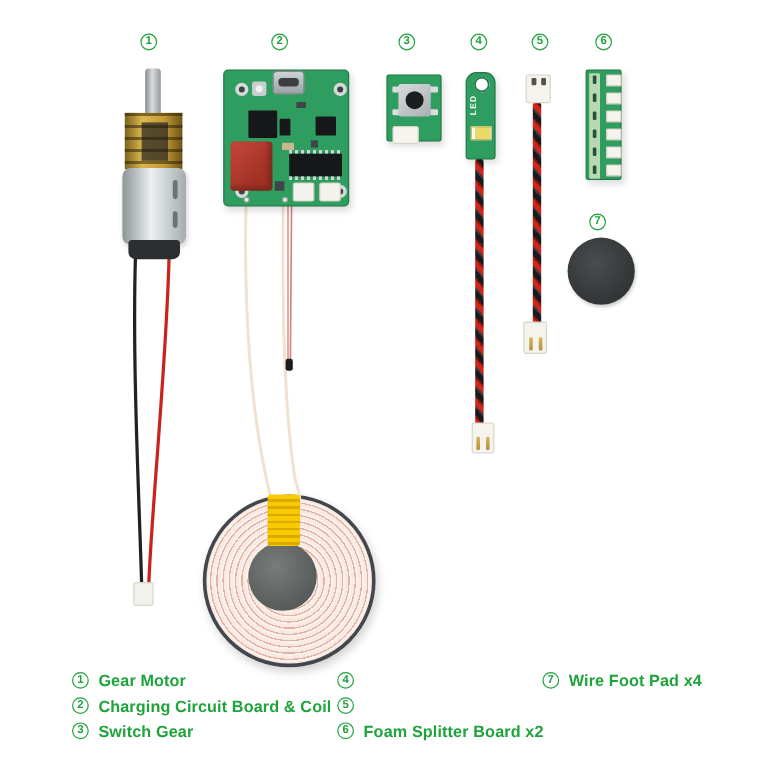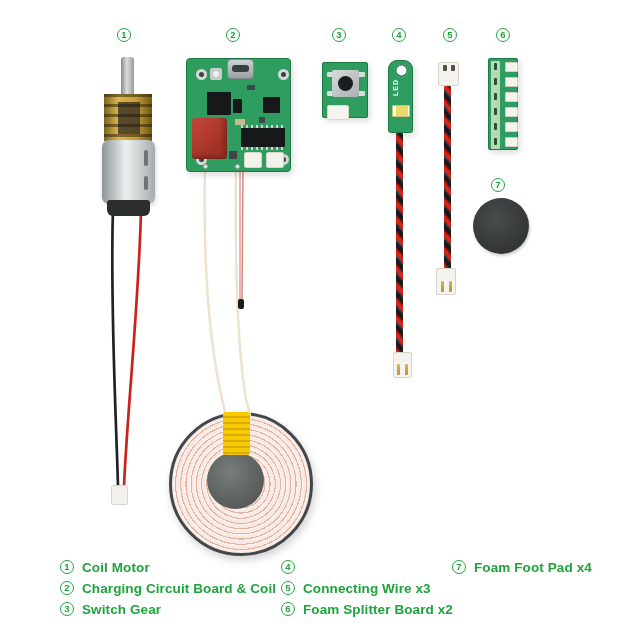--- a/index.html
+++ b/index.html
@@ -215,46 +215,45 @@
     <div class="smark" style="top:49px;"></div>
     <div class="smark" style="top:64px;"></div>
     <div class="smark" style="top:79px;"></div>
   </div>
 
   <div class="abs foam"></div>
 
   <div class="legend-col" style="left:60px;top:560px;">
     <div class="legend-row">
       <span class="cnum">1</span>
-      <span class="legend-label">Coil Motor</span>
+      <span class="legend-label">Gear Motor</span>
     </div>
     <div class="legend-row">
       <span class="cnum">2</span>
       <span class="legend-label">Charging Circuit Board &amp; Coil</span>
     </div>
     <div class="legend-row">
       <span class="cnum">3</span>
       <span class="legend-label">Switch Gear</span>
     </div>
   </div>
 
   <div class="legend-col" style="left:281px;top:560px;">
     <div class="legend-row">
       <span class="cnum">4</span>
     </div>
     <div class="legend-row">
       <span class="cnum">5</span>
-      <span class="legend-label">Connecting Wire x3</span>
     </div>
     <div class="legend-row">
       <span class="cnum">6</span>
       <span class="legend-label">Foam Splitter Board x2</span>
     </div>
   </div>
 
   <div class="legend-col" style="left:452px;top:560px;">
     <div class="legend-row">
       <span class="cnum">7</span>
-      <span class="legend-label">Foam Foot Pad x4</span>
+      <span class="legend-label">Wire Foot Pad x4</span>
     </div>
   </div>
 
 </div>
 
 </body></html>

